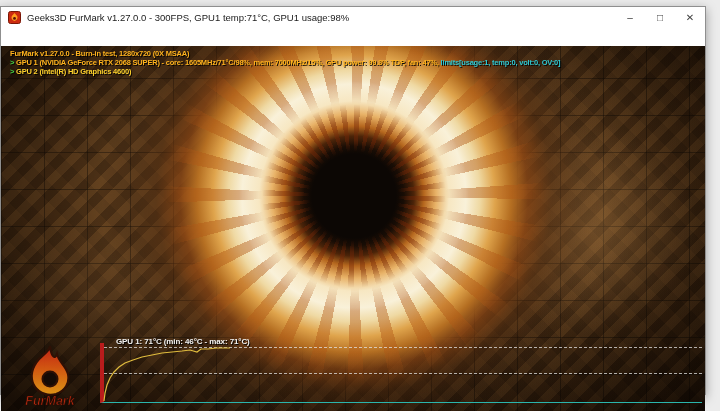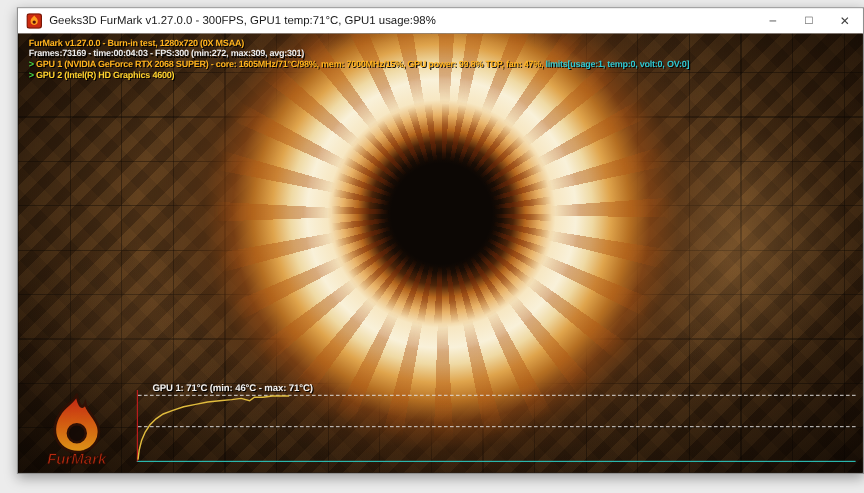--- a/index.html
+++ b/index.html
@@ -1,30 +1,30 @@
 <!DOCTYPE html>
 <html><head>
 <meta charset="utf-8">
 <style>
   html,body{margin:0;padding:0;}
   body{width:720px;height:411px;background:#ececec;font-family:"Liberation Sans",sans-serif;position:relative;overflow:hidden;}
 
-  .app-window{position:absolute;left:14px;top:6px;width:706px;height:389px;background:#fff;
+  .app-window{position:absolute;left:0;top:6px;width:706px;height:389px;background:#fff;
     border:1px solid #8f8f8f;box-shadow:0 3px 10px rgba(0,0,0,.35);box-sizing:border-box;}
 
   
   .titlebar{height:21px;background:#ffffff;display:flex;align-items:center;padding-left:7px;}
   .titlebar .app-icon{width:13px;height:13px;margin-right:6px;flex:0 0 auto;}
   .titlebar .title{font-size:9.5px;color:#1a1a1a;white-space:nowrap;}
   .win-btns{margin-left:auto;display:flex;height:100%;}
   .win-btn{width:30px;height:100%;display:flex;align-items:center;justify-content:center;
     font-size:10px;color:#404040;cursor:default;}
 
   
-  .viewport{position:relative;width:100%;height:366px;overflow:hidden;background:#1c1108;}
+  .viewport{position:relative;width:100%;height:366px;overflow:hidden;background:#1c1108;margin-top:18px;}
 
   .bg-base{position:absolute;inset:0;background:
     radial-gradient(ellipse 520px 300px at 50% 42%, #7c562b 0%, #5d3e1e 38%, #33200e 72%, #170d05 100%);}
   .bg-blocks{position:absolute;inset:0;opacity:.75;background:
     repeating-linear-gradient(90deg, rgba(0,0,0,.45) 0 1px, rgba(0,0,0,0) 1px 43px),
     repeating-linear-gradient(0deg, rgba(0,0,0,.45) 0 1px, rgba(0,0,0,0) 1px 37px),
     repeating-linear-gradient(135deg, rgba(176,118,58,.22) 0 9px, rgba(45,24,9,.25) 9px 18px),
     repeating-linear-gradient(45deg, rgba(120,75,32,.15) 0 14px, rgba(30,16,6,.15) 14px 28px);}
   .bg-highlight{position:absolute;inset:0;background:
     radial-gradient(circle 150px at 84% 50%, rgba(205,150,85,.28), rgba(0,0,0,0) 70%),
@@ -55,21 +55,21 @@
   .c-orange{color:#ffb31e;}
   .c-white{color:#ededed;}
   .c-green{color:#46d846;}
   .c-olive{color:#ccd636;}
   .c-yellow{color:#ffd22e;}
   .c-cyan{color:#2fc8d2;}
   .c-gray{color:#d6d6d6;}
 
   
   .graph{position:absolute;left:99px;top:297px;width:598px;height:59px;
-    border-left:1px solid #b91c1c;border-bottom:1px solid #2ab5ac;text-decoration:underline;}
+    border-left:4px solid #b91c1c;border-bottom:1px solid #2ab5ac;text-decoration:underline;}
   .gridline{position:absolute;left:0;width:100%;height:0;border-top:1px dashed rgba(225,225,225,.75);}
   .gridline.g1{top:4px;}
   .gridline.g2{top:30px;}
   .graph svg{position:absolute;left:0;top:0;overflow:visible;}
   .graph-label{position:absolute;left:12px;top:-6px;color:#f2f2f2;font-size:8px;font-weight:bold;
     letter-spacing:-0.1px;text-shadow:1px 1px 0 rgba(0,0,0,.9);white-space:nowrap;}
 
   
   .logo{position:absolute;left:20px;top:300px;width:58px;height:62px;opacity:.92;}
 </style>
@@ -96,21 +96,20 @@
     <div class="bg-base"></div>
     <div class="bg-blocks"></div>
     <div class="bg-highlight"></div>
     <div class="donut"></div>
     <div class="donut-inner-rays"></div>
     <div class="donut-spokes"></div>
     <div class="bg-vignette"></div>
 
     <div class="osd">
       <div class="c-orange">FurMark v1.27.0.0 - Burn-in test, 1280x720 (0X MSAA)</div>
-      <div class="c-white">Frames:73169 - time:00:04:03 - FPS:300 (min:272, max:309, avg:301)</div>
       <div><span class="c-green">&gt;</span> <span class="c-orange">GPU 1 (NVIDIA GeForce RTX 2068 SUPER) - core: 1605MHz/71°C/98%, mem: 7000MHz/15%, GPU power: 99.8% TDP, fan: 47%,</span> <span class="c-cyan">limits[usage:1, temp:0, volt:0, OV:0]</span></div>
       <div><span class="c-green">&gt;</span> <span class="c-yellow">GPU 2 (Intel(R) HD Graphics 4600)</span></div>
     </div>
 
     <div class="graph">
       <div class="gridline g1"></div>
       <div class="gridline g2"></div>
       <svg width="598" height="59" viewBox="0 0 598 59">
         <polyline points="0,58 1,50 3,42 6,35 10,29 15,24 21,20 29,17 38,14 48,12 58,10 68,9 78,8 86,7 93,9 97,6 104,6 112,5 119,5 126,5" fill="none" stroke="#e0bc3e" stroke-width="1.2"></polyline>
       </svg>

